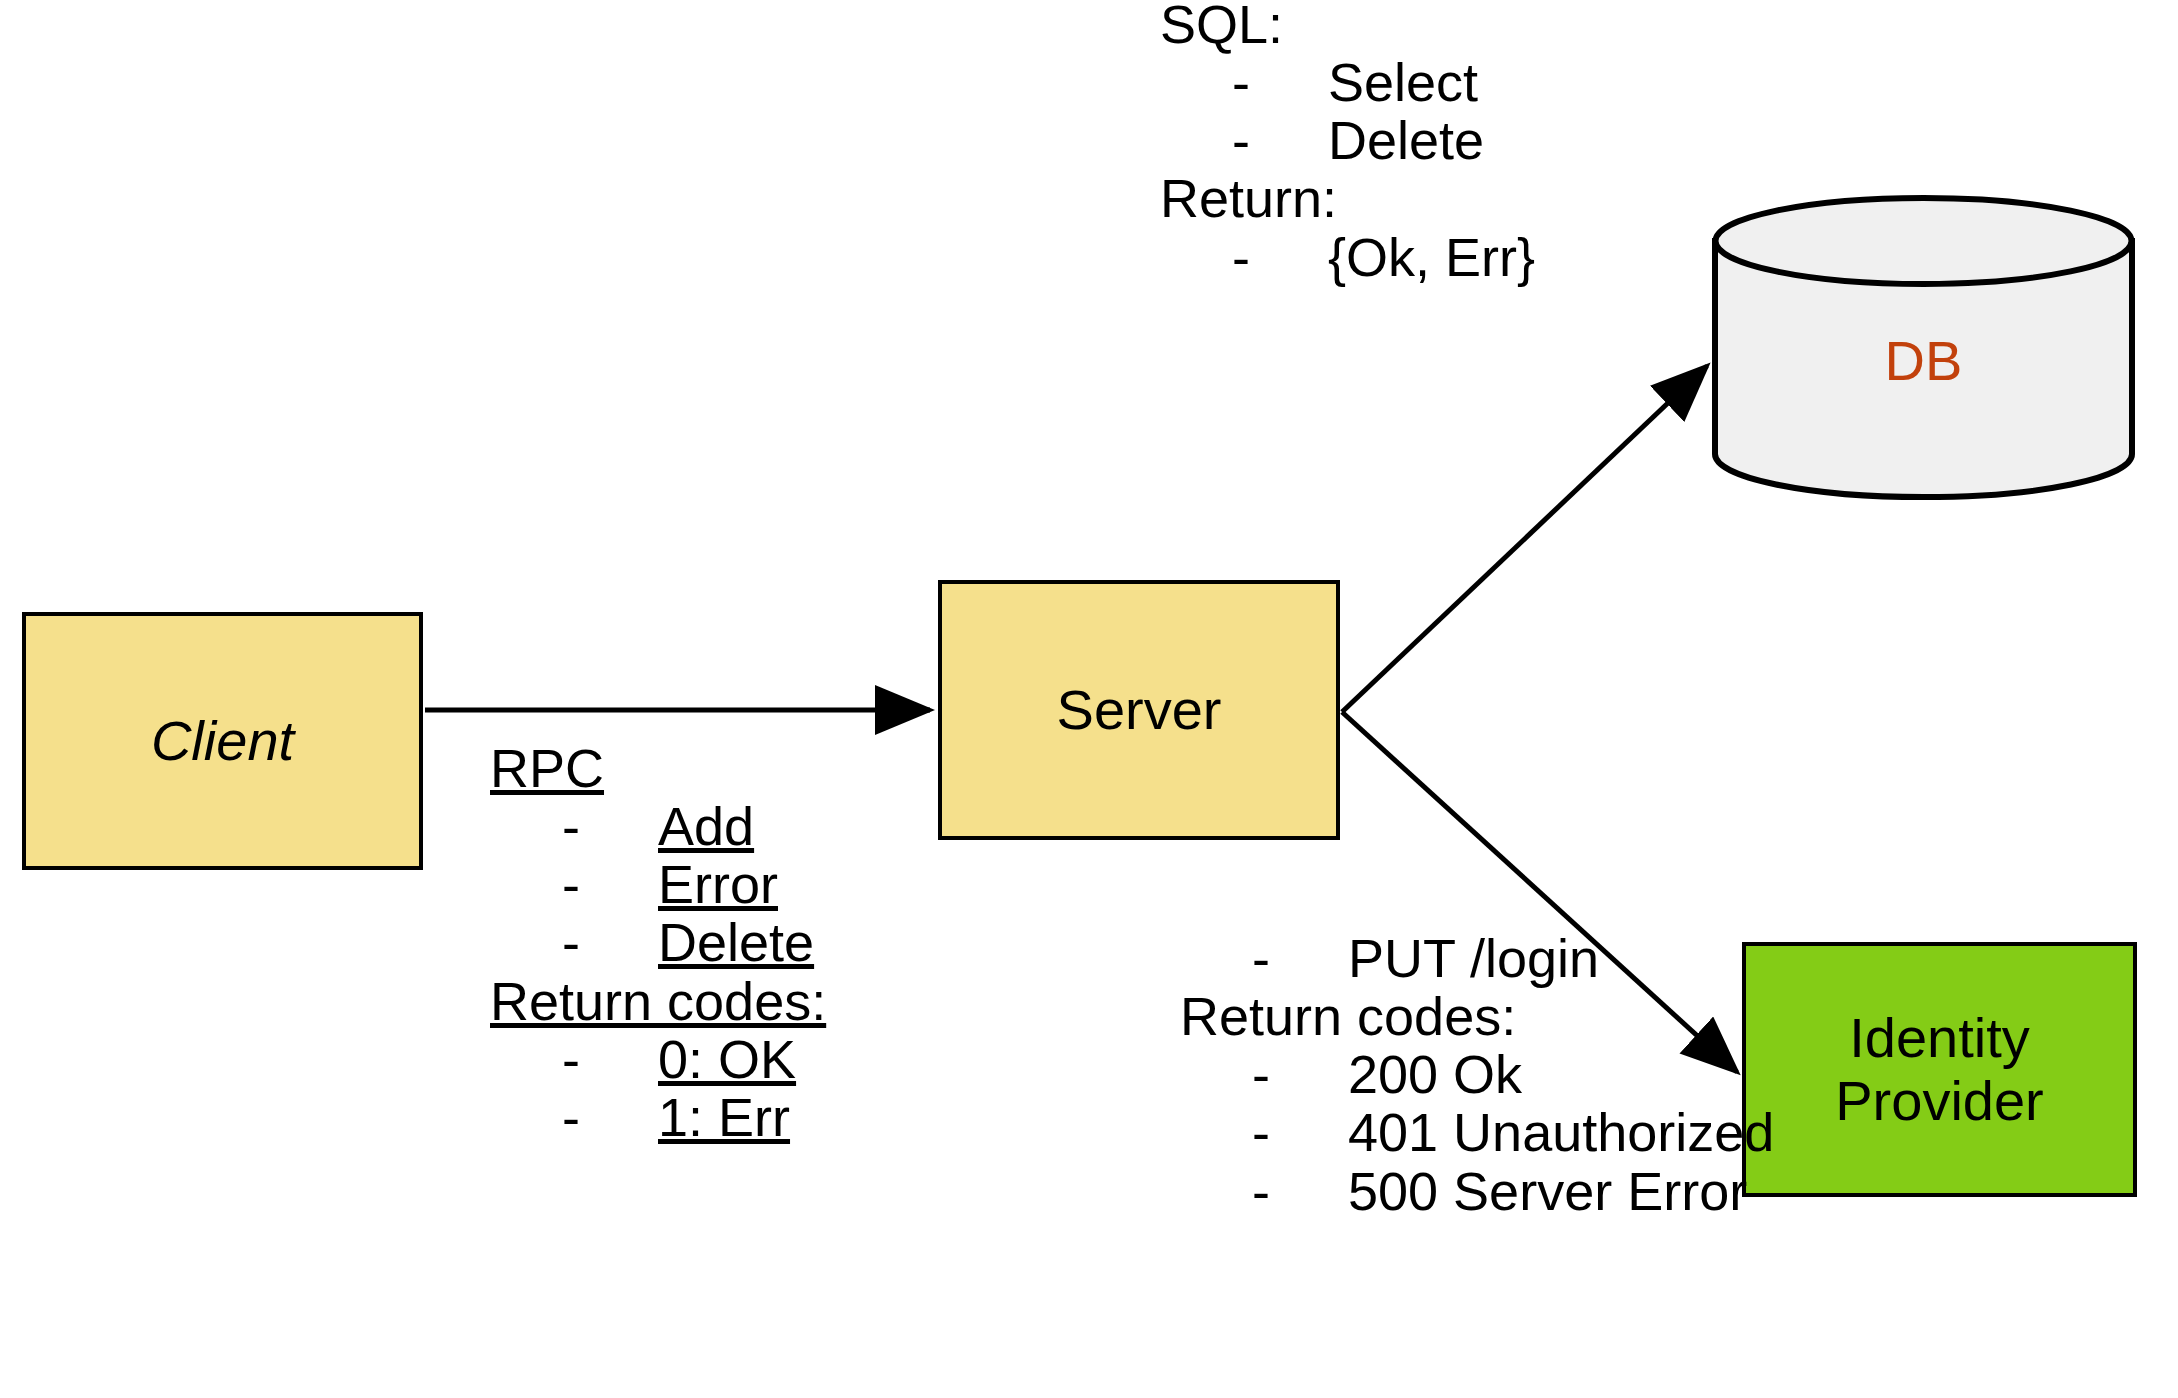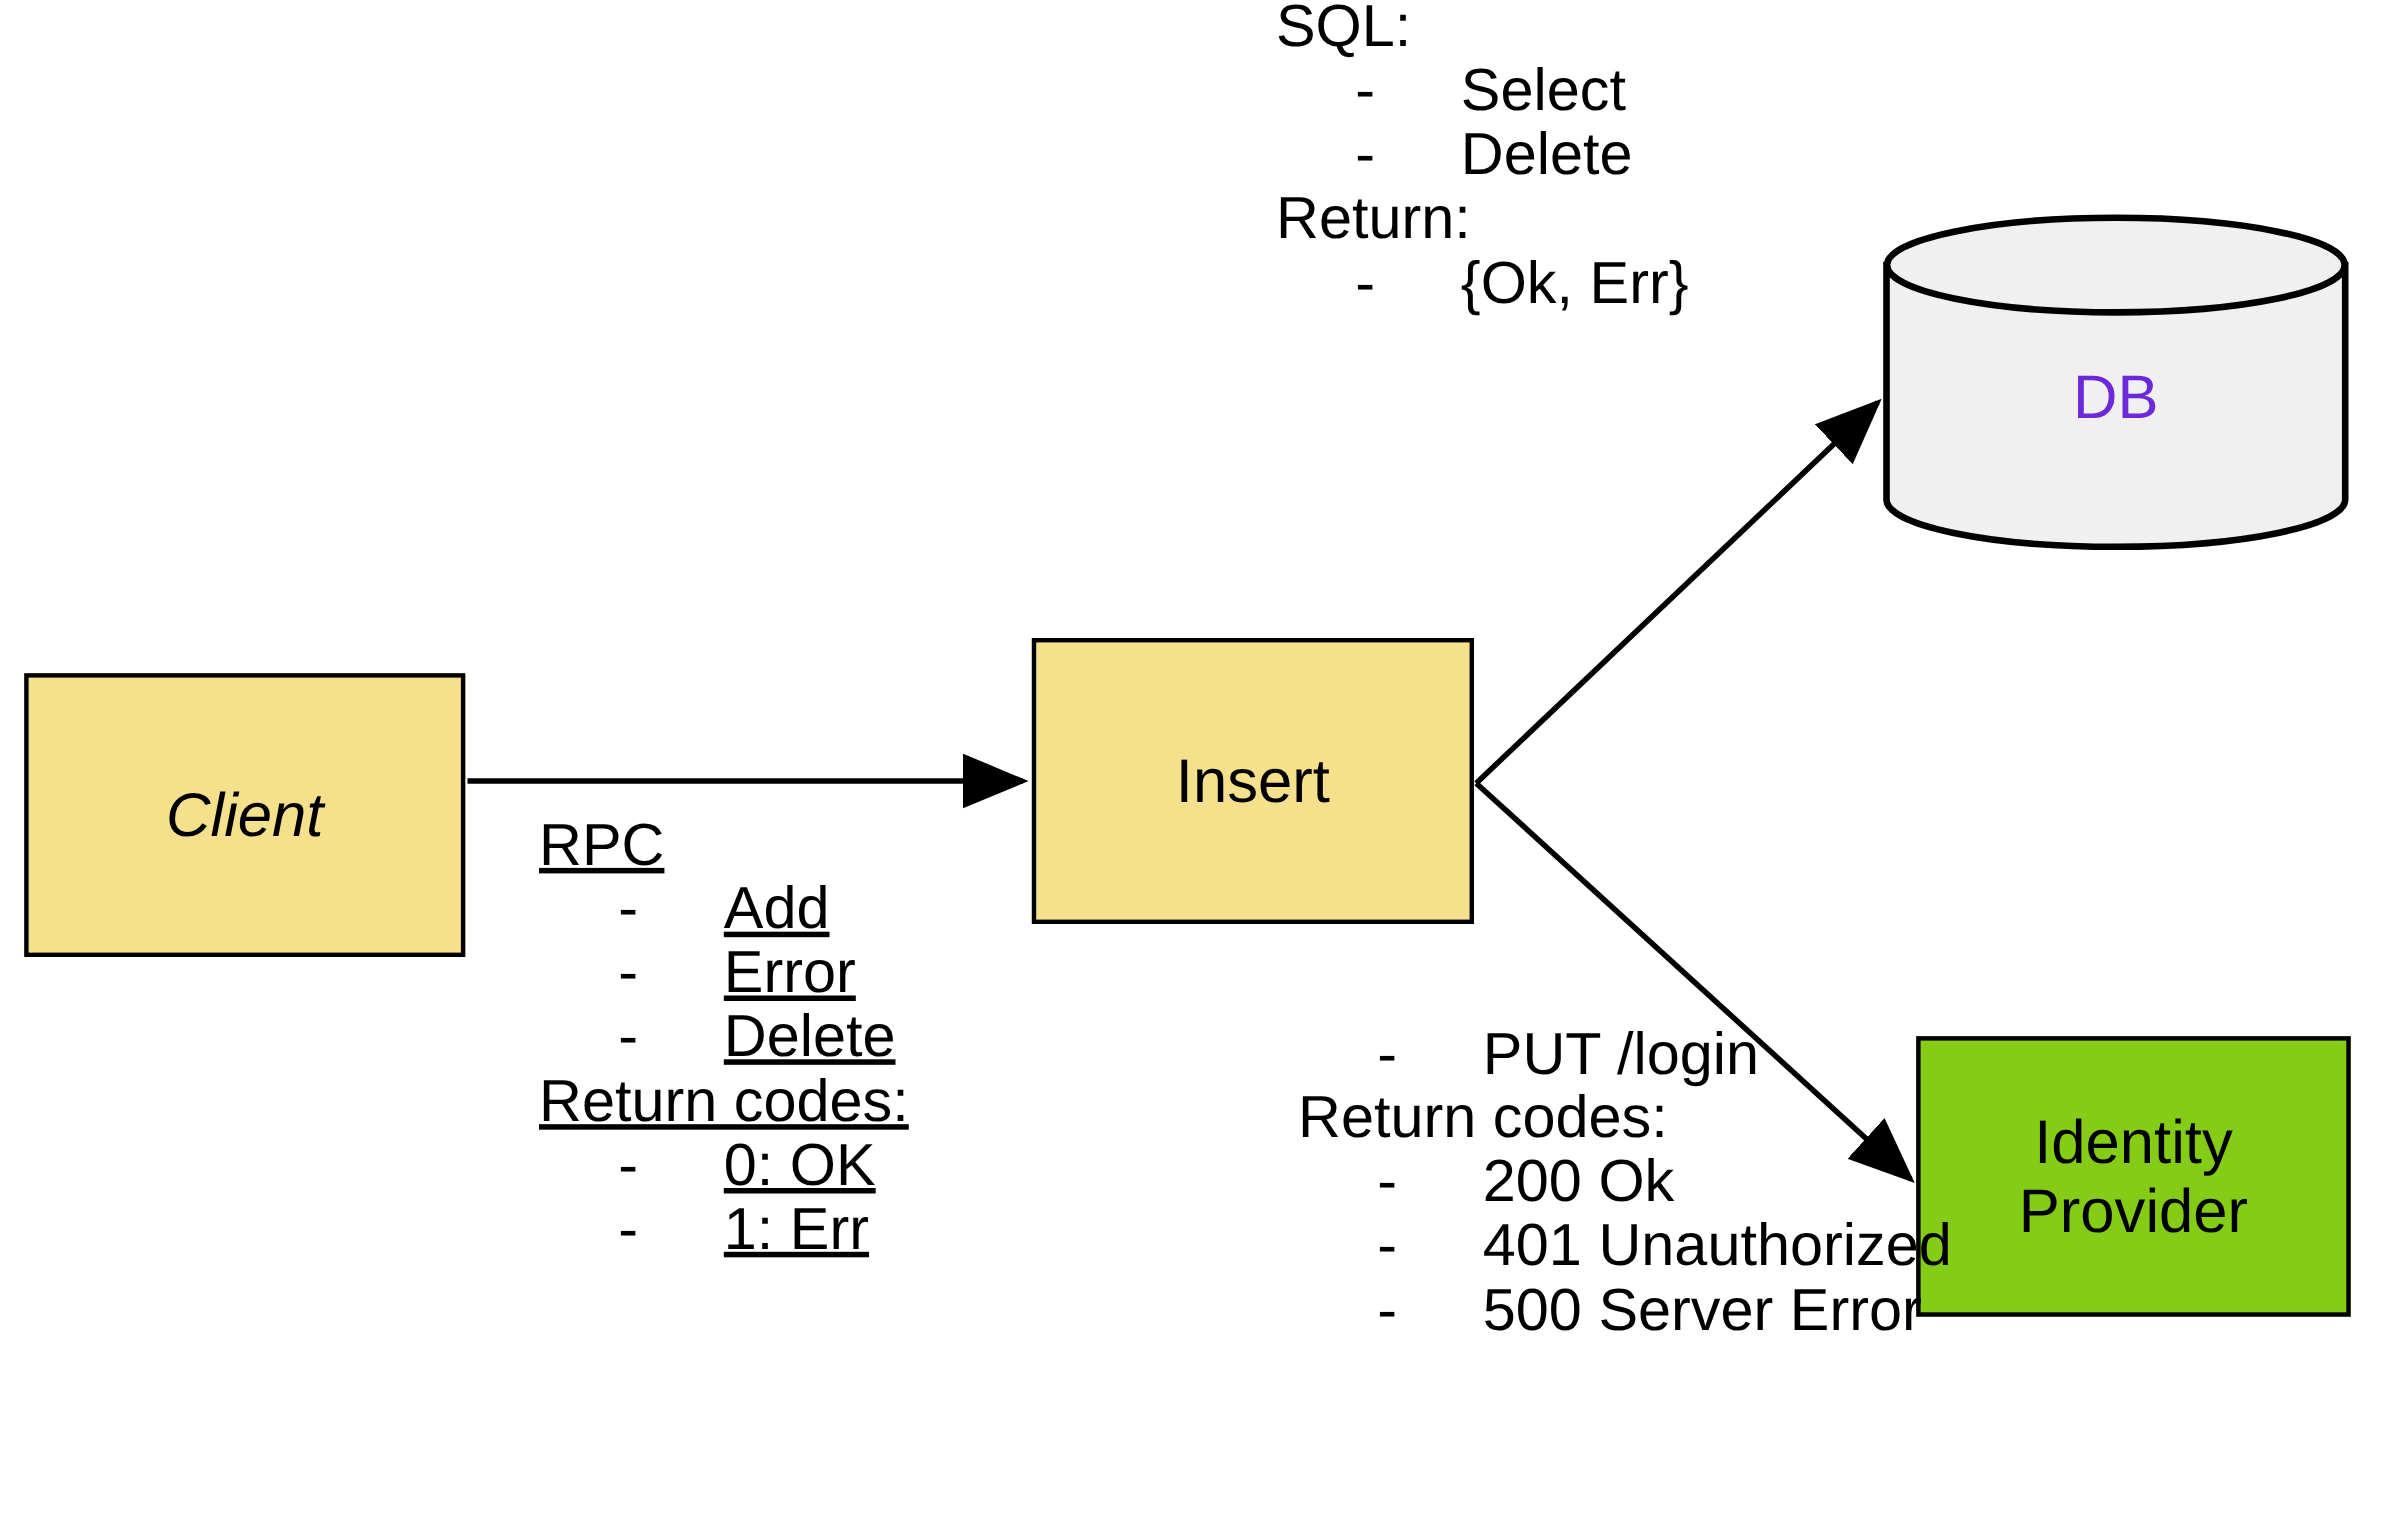--- a/index.html
+++ b/index.html
@@ -76,21 +76,21 @@
   #db-label {
     position: absolute;
     left: 0;
     top: 0;
     width: 100%;
     height: 100%;
     display: flex;
     align-items: center;
     justify-content: center;
     font-size: 56px;
-    color: #6d28d9;
+    color: #c2410c;
     padding-top: 26px;
     box-sizing: border-box;
   }
 
   
   #connectors {
     position: absolute;
     left: 0;
     top: 0;
     width: 2178px;
@@ -151,21 +151,21 @@
     <line x1="1342" y1="712" x2="1707" y2="366" stroke="#000000" stroke-width="5" marker-end="url(#arrowhead)"></line>
 
     <line x1="1342" y1="712" x2="1737" y2="1072" stroke="#000000" stroke-width="5" marker-end="url(#arrowhead)"></line>
   </svg>
 
   <div class="node" id="client-node">
     <span class="node-label">Client</span>
   </div>
 
   <div class="node" id="backend-node">
-    <span class="node-label">Insert</span>
+    <span class="node-label">Server</span>
   </div>
 
   <div id="db-node">
     <svg viewBox="0 0 423 305" preserveAspectRatio="none" xmlns="http://www.w3.org/2000/svg">
       <path d="M3,46 L3,259 A208,43 0 0 0 420,259 L420,46 Z" fill="#f0f0f0" stroke="#000000" stroke-width="6"></path>
       <ellipse cx="211.5" cy="46" rx="208" ry="43" fill="#f0f0f0" stroke="#000000" stroke-width="6"></ellipse>
     </svg>
     <div id="db-label">DB</div>
   </div>
 

